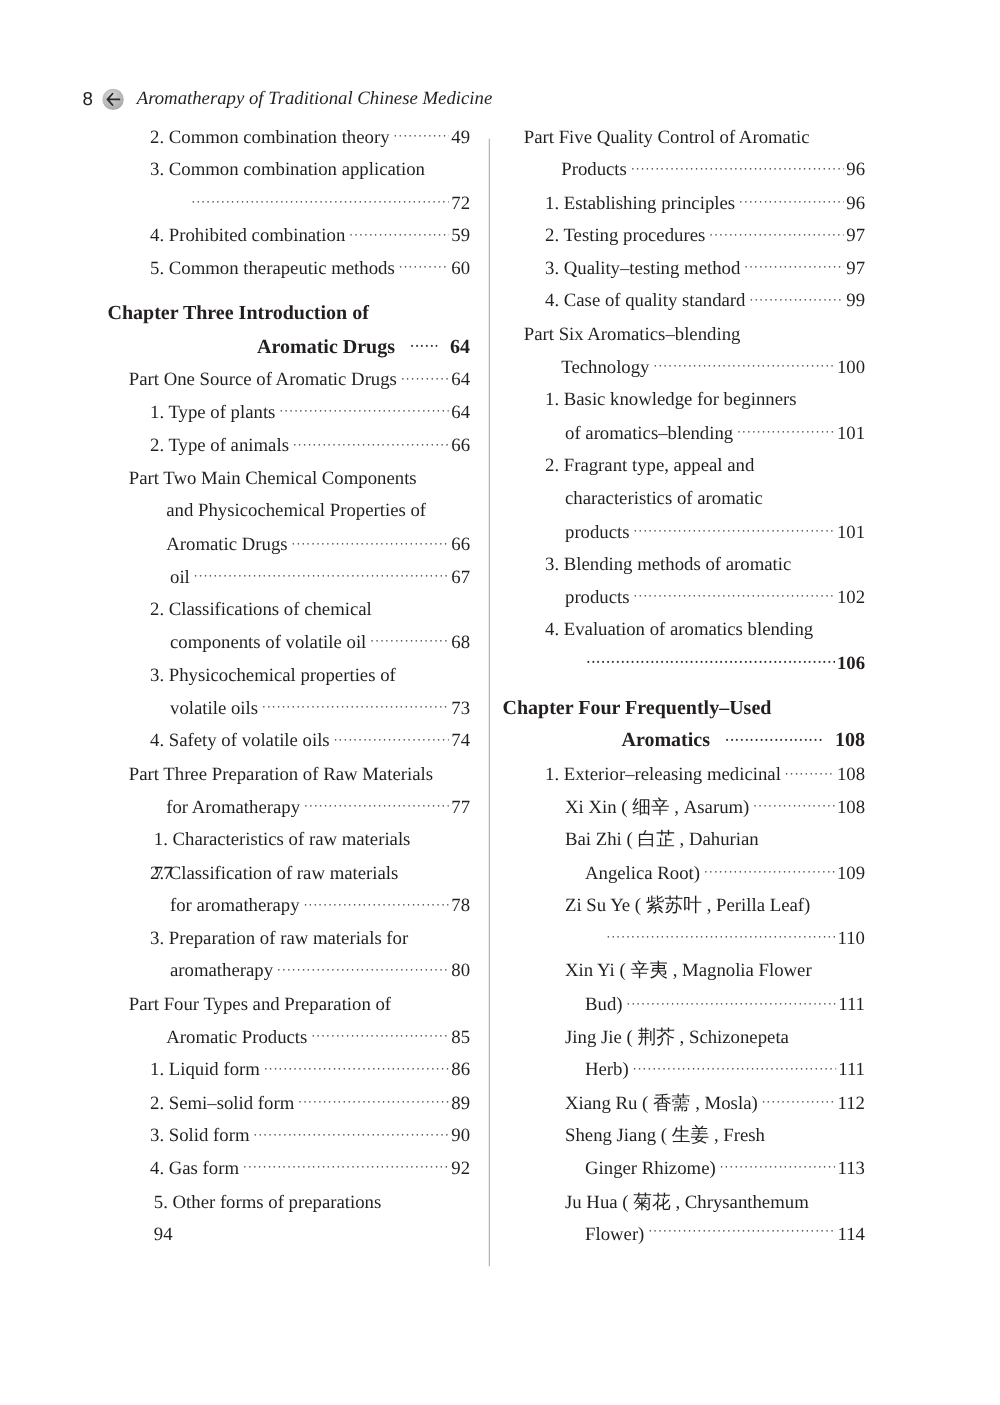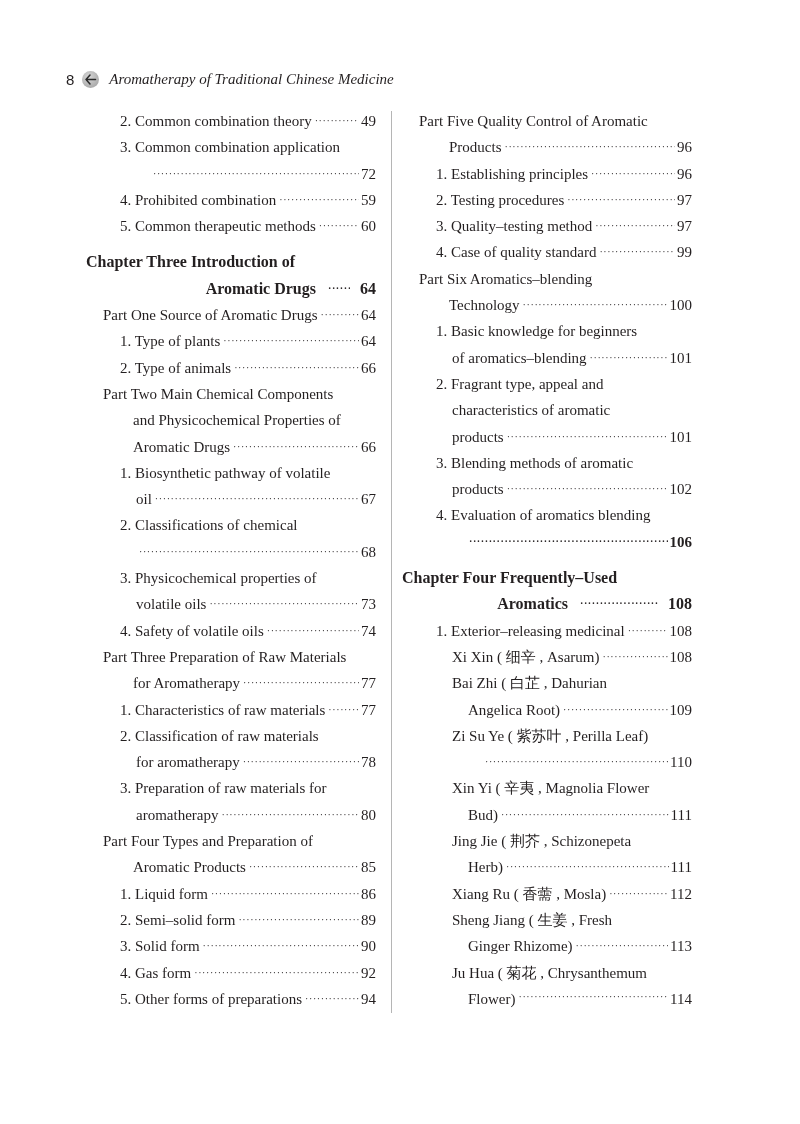--- a/index.html
+++ b/index.html
@@ -19,21 +19,21 @@
   .back-icon {
     width: 17px; height: 17px; border-radius: 50%;
     background: radial-gradient(circle at 40% 35%, #d8d8d8, #9a9a9a);
     display: inline-flex; align-items: center; justify-content: center;
     margin-right: 10px;
   }
   .book-title {
     font-style: italic; font-size: 15px; color: #231f20;
   }
   .col {
-    position: absolute; top: 108px;
+    position: absolute; top: 97px;
   }
   .col.left { left: 86px; width: 290px; }
   .col.right { left: 402px; width: 290px; }
   .divider {
     position: absolute; left: 391px; top: 111px; width: 1px; height: 902px;
     background: #b5b5b5;
   }
   .line {
     position: relative; height: 26.3px; line-height: 26.3px;
     font-size: 15px; white-space: nowrap; display: flex; align-items: baseline;
@@ -117,32 +117,30 @@
       <span class="txt">Part Two  Main Chemical Components</span>
     </div>
     <div class="line" style="padding-left: 47px; text-align: right;">
       <span class="txt">and Physicochemical Properties of</span>
     </div>
     <div class="line" style="padding-left: 47px;">
       <span class="txt">Aromatic Drugs</span>
       <span class="dots"></span>
       <span class="pg">66</span>
     </div>
-    <div class="line" style="padding-left: 34px;">
-      <span class="txt">1. Biosynthetic pathway of volatile</span>
-    </div>
     <div class="line" style="padding-left: 50px;">
       <span class="txt">oil</span>
       <span class="dots"></span>
       <span class="pg">67</span>
     </div>
     <div class="line" style="padding-left: 34px;">
       <span class="txt">2. Classifications of chemical</span>
     </div>
     <div class="line" style="padding-left: 50px;">
+      <span class="txt">components of volatile oil</span>
       <span class="dots"></span>
       <span class="pg">68</span>
     </div>
     <div class="line" style="padding-left: 34px;">
       <span class="txt">3. Physicochemical properties of</span>
     </div>
     <div class="line" style="padding-left: 50px;">
       <span class="txt">volatile oils</span>
       <span class="dots"></span>
       <span class="pg">73</span>
@@ -153,21 +151,21 @@
       <span class="pg">74</span>
     </div>
     <div class="line" style="padding-left: 17px;">
       <span class="txt">Part Three  Preparation of Raw Materials</span>
     </div>
     <div class="line" style="padding-left: 47px;">
       <span class="txt">for Aromatherapy</span>
       <span class="dots"></span>
       <span class="pg">77</span>
     </div>
-    <div class="line" style="padding-left: 34px;">
+    <div class="line" style="padding-left: 34px; flex-direction: column;">
       <span class="txt">1. Characteristics of raw materials</span>
       <span class="dots"></span>
       <span class="pg">77</span>
     </div>
     <div class="line" style="padding-left: 34px;">
       <span class="txt">2. Classification of raw materials</span>
     </div>
     <div class="line" style="padding-left: 50px;">
       <span class="txt">for aromatherapy</span>
       <span class="dots"></span>
@@ -202,21 +200,21 @@
     <div class="line" style="padding-left: 34px;">
       <span class="txt">3. Solid form</span>
       <span class="dots"></span>
       <span class="pg">90</span>
     </div>
     <div class="line" style="padding-left: 34px;">
       <span class="txt">4. Gas form</span>
       <span class="dots"></span>
       <span class="pg">92</span>
     </div>
-    <div class="line" style="padding-left: 34px;">
+    <div class="line" style="padding-left: 34px; flex-direction: column;">
       <span class="txt">5. Other forms of preparations</span>
       <span class="dots"></span>
       <span class="pg">94</span>
     </div>
   </div>
 <div class="divider"></div>
 <div class="col right" id="col-right">
     <div class="line" style="padding-left: 17px;">
       <span class="txt">Part Five  Quality Control of Aromatic</span>
     </div>

